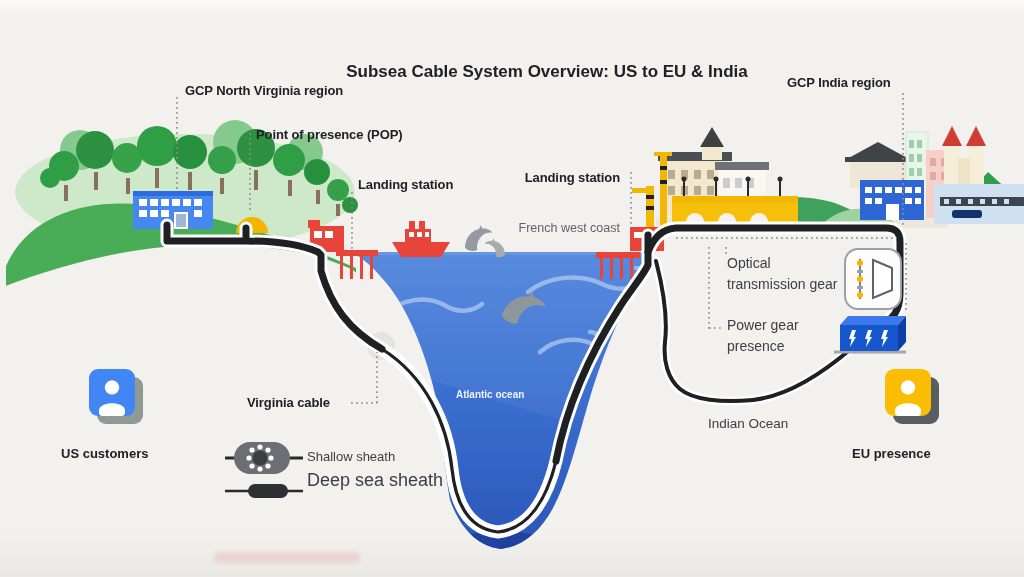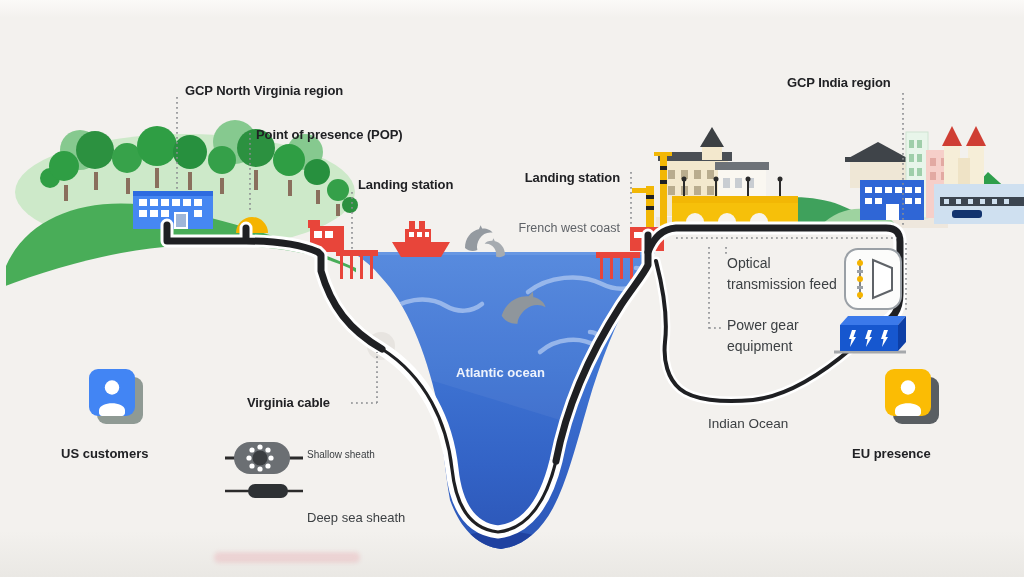--- a/index.html
+++ b/index.html
@@ -362,43 +362,44 @@
     <path d="M 99 410 C 100 401 124 401 125 410 L 125 413 C 125 414.5 123.5 416 122 416 L 102 416 C 100.5 416 99 414.5 99 413 Z" fill="#ffffff"></path>
   </g>
   <g>
     <rect x="893" y="377" width="46" height="47" rx="9" fill="#595e62"></rect>
     <rect x="885" y="369" width="46" height="47" rx="9" fill="#fbbc04"></rect>
     <circle cx="908" cy="387.5" r="7.2" fill="#ffffff"></circle>
     <path d="M 895 410 C 896 401 920 401 921 410 L 921 413 C 921 414.5 919.5 416 918 416 L 898 416 C 896.5 416 895 414.5 895 413 Z" fill="#ffffff"></path>
   </g>
 </svg>
 
+<div class="label title" style="left:547px;top:62px;">Subsea Cable System Overview: US to EU &amp; India</div>
 
 <div class="label b t13" style="left:185px;top:83px;text-align:right;">GCP North Virginia region</div>
 <div class="label b t13" style="left:256px;top:119px;margin-top:8px;">Point of presence (POP)</div>
 <div class="label b t13" style="left:358px;top:177px;">Landing station</div>
 
 <div class="label right" style="right:404px;top:170px;">
   <div class="b t13">Landing station</div>
   <div class="muted">French west coast</div>
 </div>
 
 <div class="label b t13" style="left:787px;top:75px;">GCP India region</div>
 
 <div class="label t14" style="left:727px;top:255px;">Optical</div>
-<div class="label t14" style="left:727px;top:276px;">transmission feed</div>
+<div class="label t14" style="left:727px;top:276px;">transmission gear</div>
 <div class="label t14" style="left:727px;top:317px;">Power gear</div>
-<div class="label t14" style="left:727px;top:338px;">equipment</div>
+<div class="label t14" style="left:727px;top:338px;">presence</div>
 
 <div class="label b t13" style="left:247px;top:395px;">Virginia cable</div>
 
-<div class="label t14" style="left:307px;top:449px;font-size:10px;">Shallow sheath</div>
-<div class="label t14" style="left:307px;top:510px;font-size:13px;">Deep sea sheath</div>
-
-<div class="label b white" style="left:456px;top:365px;font-size:13px;">Atlantic ocean</div>
+<div class="label t14" style="left:307px;top:449px;font-size:13px;">Shallow sheath</div>
+<div class="label t14" style="left:307px;top:470px;font-size:18px;">Deep sea sheath</div>
+
+<div class="label b white" style="left:456px;top:389px;font-size:10px;">Atlantic ocean</div>
 <div class="label t14" style="left:708px;top:416px;font-size:13.5px;">Indian Ocean</div>
 
 <div class="label big" style="left:61px;top:446px;">US customers</div>
 <div class="label big" style="left:852px;top:446px;">EU presence</div>
 
 <div class="watermark"></div>
 
 </div>
 
 </body></html>

